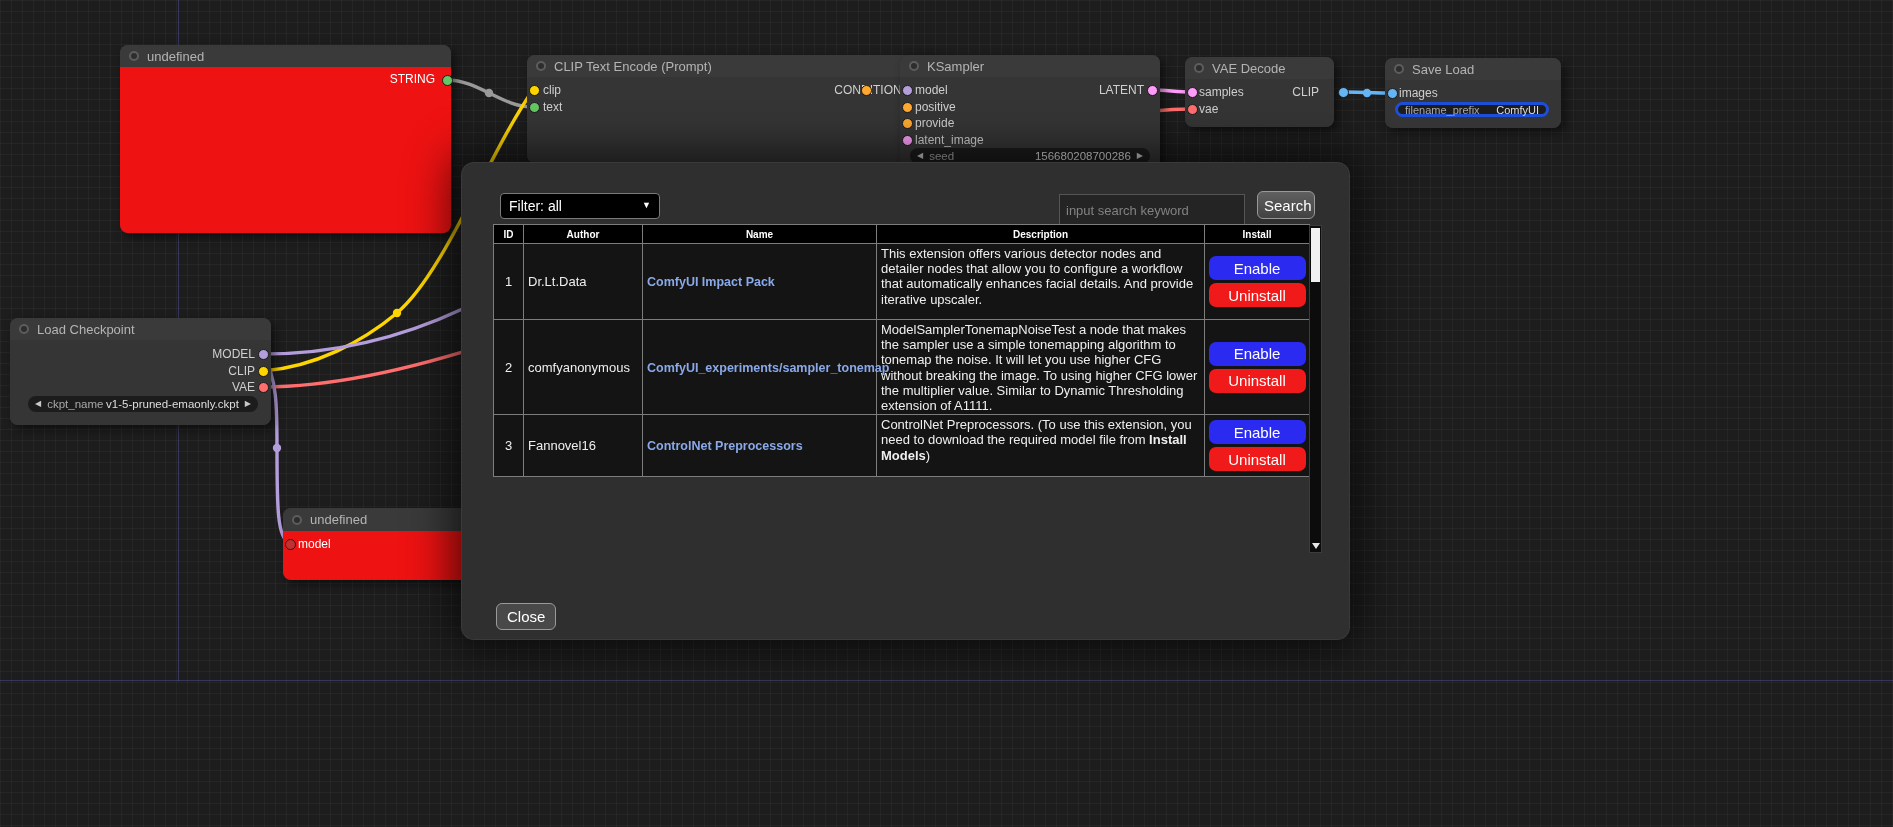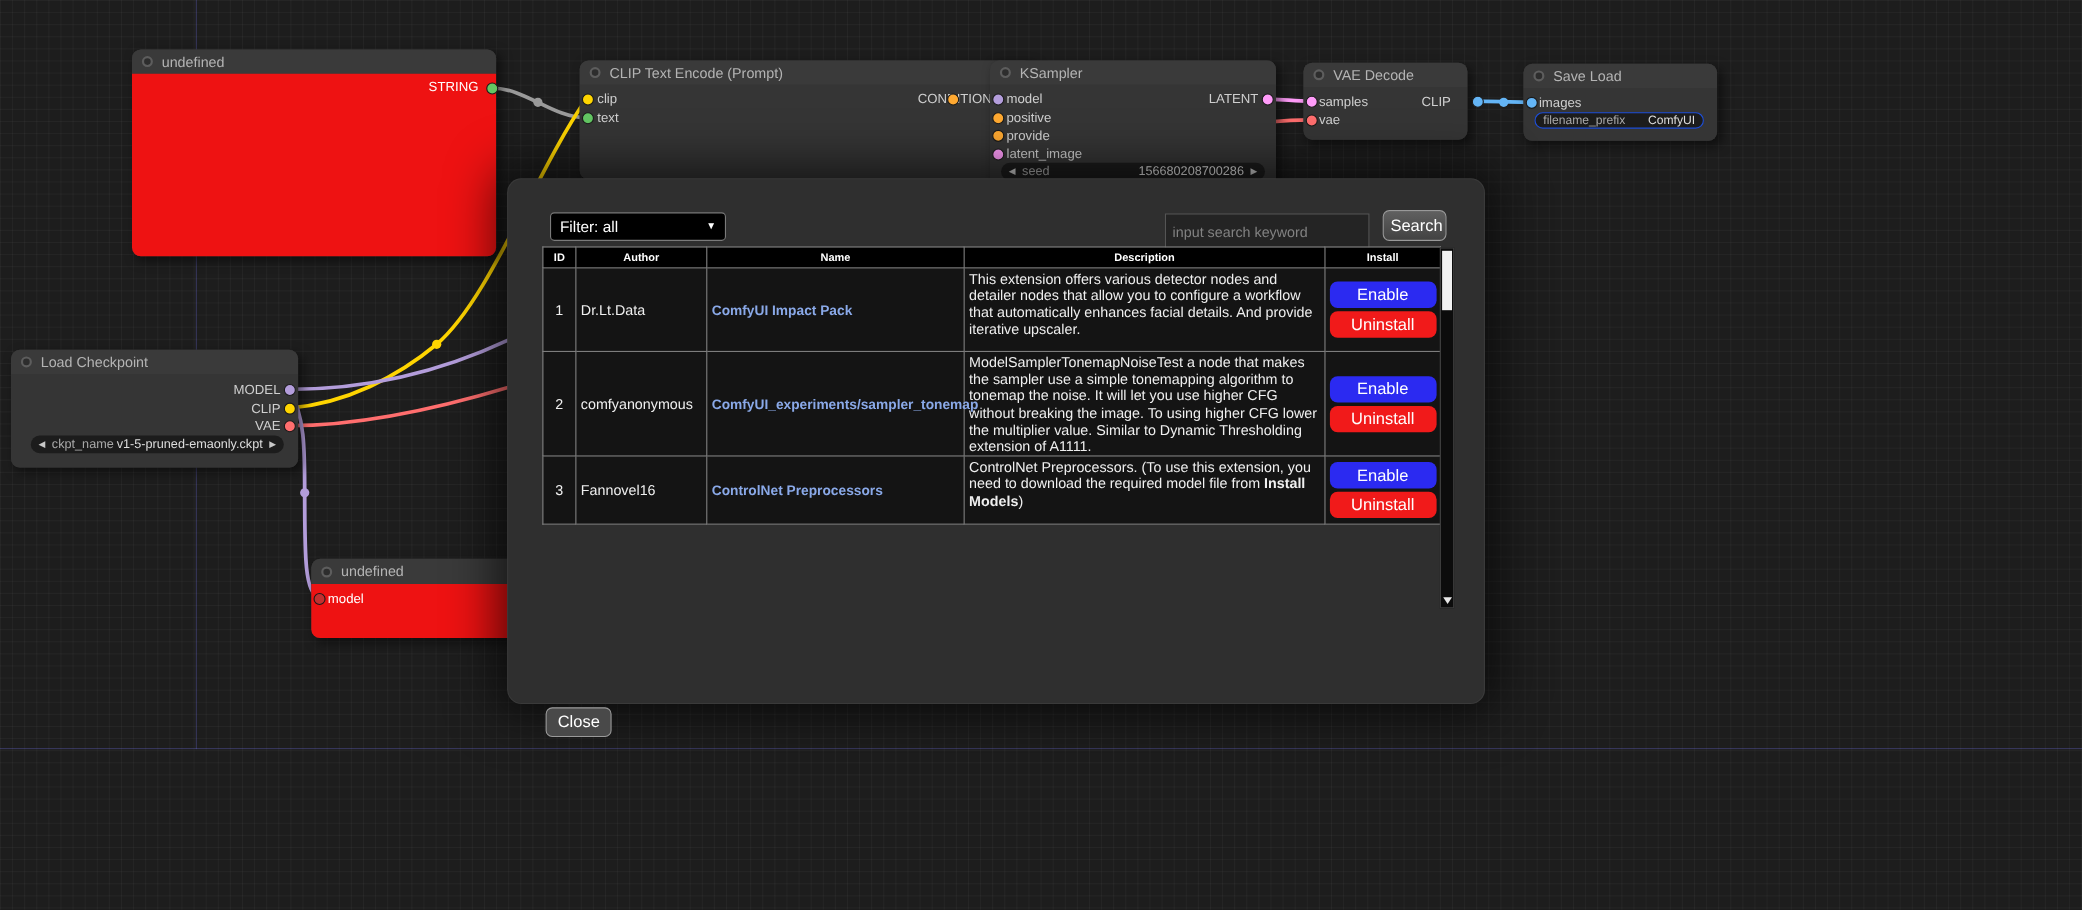--- a/index.html
+++ b/index.html
@@ -27,21 +27,21 @@
         border:2px solid #5d5d5d;box-sizing:border-box;flex:0 0 auto;}
   .nbody{border-radius:0 0 8px 8px;background:#353535;}
   .red .nbody{background:var(--missing_node_red,#ee1212);}
   .dot{position:absolute;width:9px;height:9px;border-radius:50%;
        border:1px solid #1a1a1a;box-sizing:content-box;z-index:3;}
   .in-label,.out-label{position:absolute;font-size:12px;color:#cfcfcf;white-space:nowrap;}
   .out-label{text-align:right;}
   .red .in-label,.red .out-label{color:#ffffff;}
   .widget{position:absolute;background:#1c1c1c;border-radius:9px;
           display:flex;align-items:center;padding:0 7px;font-size:11.5px;color:#a8a8a8;box-sizing:border-box;}
-  .widget.outlined{border:1px solid #1d4ed8;}
+  .widget.outlined{border:3px solid #1d4ed8;}
   .warrow{font-size:8px;color:#c8c8c8;line-height:1;}
   .wlabel{margin-left:6px;}
   .wvalue{margin-left:auto;margin-right:6px;color:#dedede;}
   .widget.no-arrows .wvalue{margin-right:0;}
 
   
   .modal{position:absolute;left:462px;top:163px;width:887px;height:476px;z-index:10;
          background:#2f2f2f;border-radius:12px;
          box-shadow:0 0 0 1px #3a3a3a,0 0 45px 10px rgba(0,0,0,0.65);}
   .filter-wrap{position:absolute;left:38px;top:30px;width:160px;height:26px;}
@@ -73,21 +73,21 @@
   .btn-enable{background:var(--enable_btn,#2b2af1);}
   .btn-uninstall{background:var(--uninstall_btn,#f11a1a);}
   .scrollbar{position:absolute;left:847px;top:62px;width:13px;height:328px;
          background:#0c0c0c;border:1px solid #3c3c3c;box-sizing:border-box;}
   .scroll-thumb{position:absolute;left:1px;top:2px;width:9px;height:54px;background:#f1f1f1;}
   .scroll-down{position:absolute;left:2px;bottom:3px;width:0;height:0;
          border-left:4px solid transparent;border-right:4px solid transparent;
          border-top:6px solid #e8e8e8;}
   .close-btn{position:absolute;left:34px;top:440px;min-width:48px;height:27px;padding:2px 10px;
          background:#494949;border:1px solid #9a9a9a;border-radius:6px;color:#fff;
-         font-size:15px;font-family:"Liberation Sans",sans-serif;cursor:pointer;margin-top:40px;}
+         font-size:15px;font-family:"Liberation Sans",sans-serif;cursor:pointer;}
 </style>
 </head>
 <body>
 
 <div class="axis-v"></div>
 <div class="axis-h"></div>
 
 <svg class="wires" width="1893" height="827">
   <path class="wire" d="M447,80 C478,80 502,107 533,107" stroke="#9a9a9a"></path>
   <circle cx="489" cy="93" r="4.2" fill="#9a9a9a"></circle>

